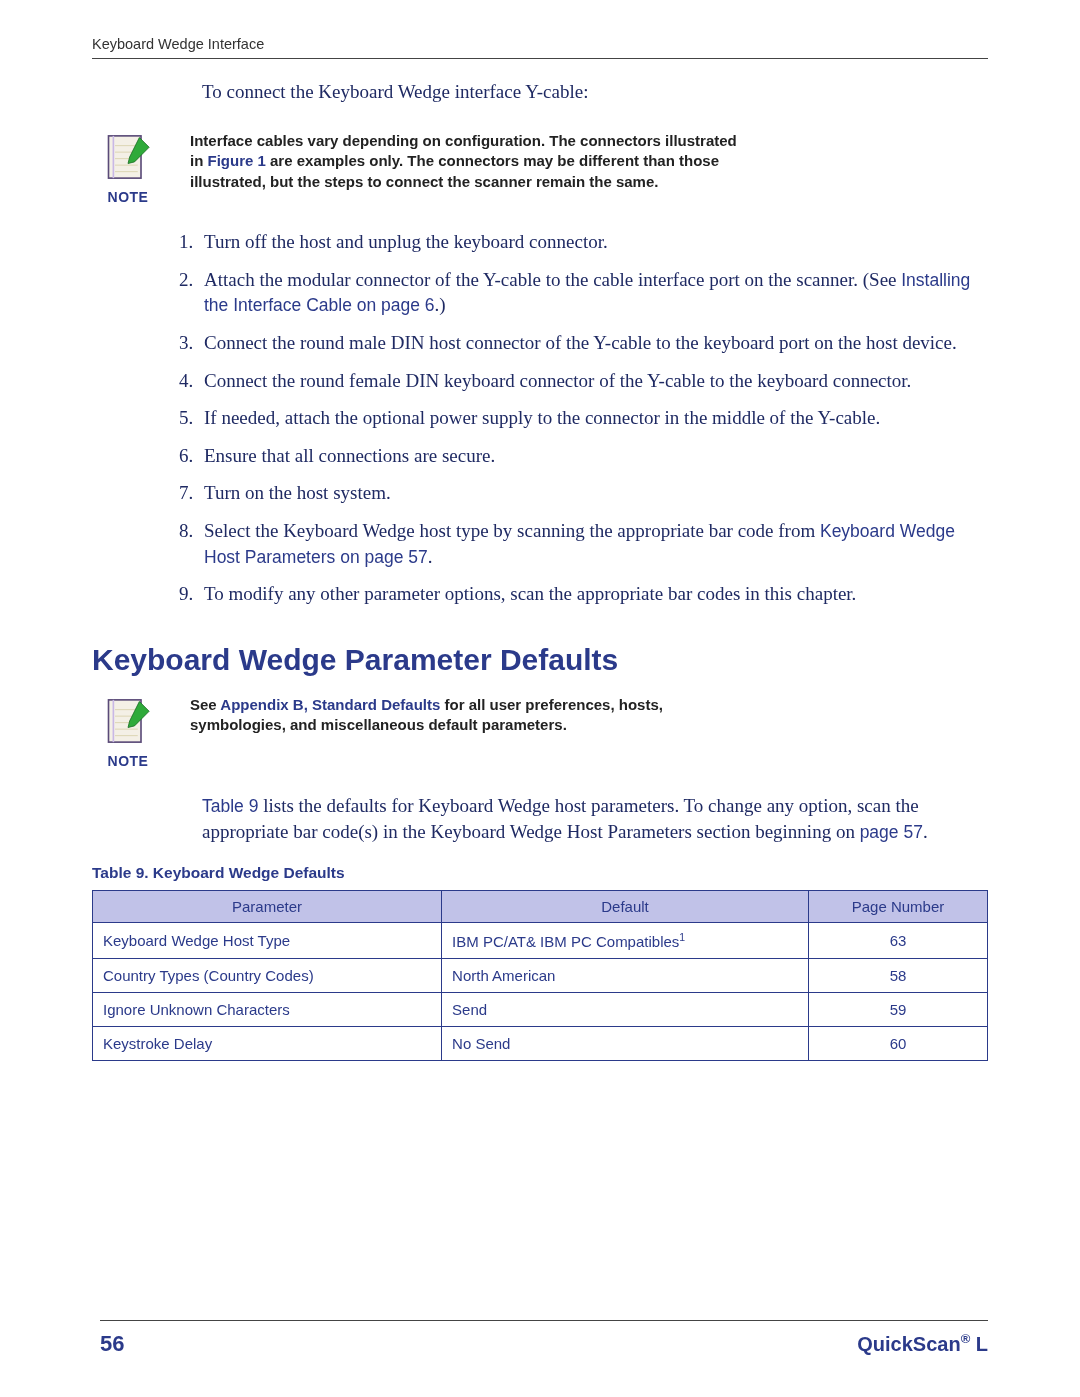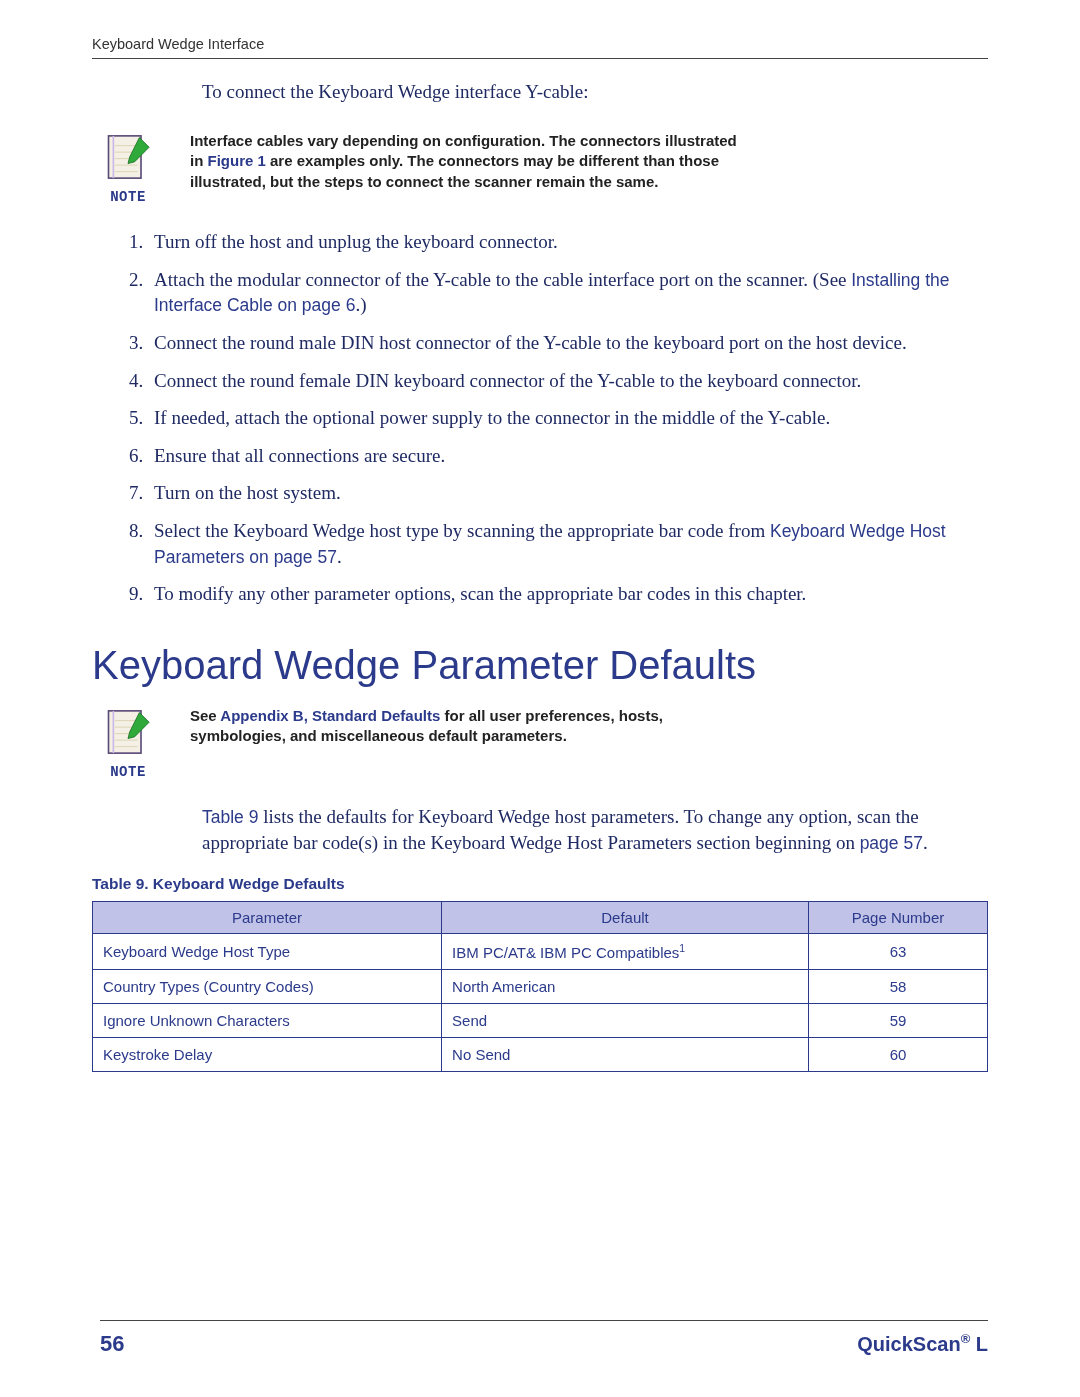--- a/index.html
+++ b/index.html
@@ -50,56 +50,56 @@
     width: 72px;
     display: flex;
     flex-direction: column;
     align-items: center;
   }
   .note-icon {
     width: 52px;
     height: 52px;
   }
   .note-label {
-    font-family: Liberation Mono, monospace;
+    font-family: Liberation Sans, sans-serif;
     font-weight: bold;
     font-size: 14px;
     color: var(--link-blue);
     margin-top: 6px;
     letter-spacing: 0.5px;
   }
   .note-text {
     font-family: Arial, Helvetica, sans-serif;
     font-weight: bold;
     font-size: 15px;
     color: #222;
     line-height: 1.35;
     max-width: 560px;
   }
   .note-text .link { color: var(--link-blue); font-weight: bold; }
   ol.steps {
-    margin: 18px 0 36px 56px;
+    margin: 18px 0 36px 106px;
     padding: 0;
     font-size: 19px;
     color: var(--body-text);
     line-height: 1.35;
   }
   ol.steps li {
     margin-bottom: 12px;
     padding-left: 6px;
   }
   ol.steps .link {
     font-family: Arial, Helvetica, sans-serif;
     color: var(--link-blue);
     font-size: 17.5px;
   }
   h1.section-head {
     font-family: Verdana, Arial, sans-serif;
-    font-weight: normal;
-    font-size: 40px;
+    font-weight: bold;
+    font-size: 30px;
     color: var(--link-blue);
     margin: 24px 0 18px 0;
   }
   .body-para {
     margin-left: 110px;
     font-size: 19px;
     color: var(--body-text);
     line-height: 1.35;
     margin-bottom: 20px;
     max-width: 760px;

